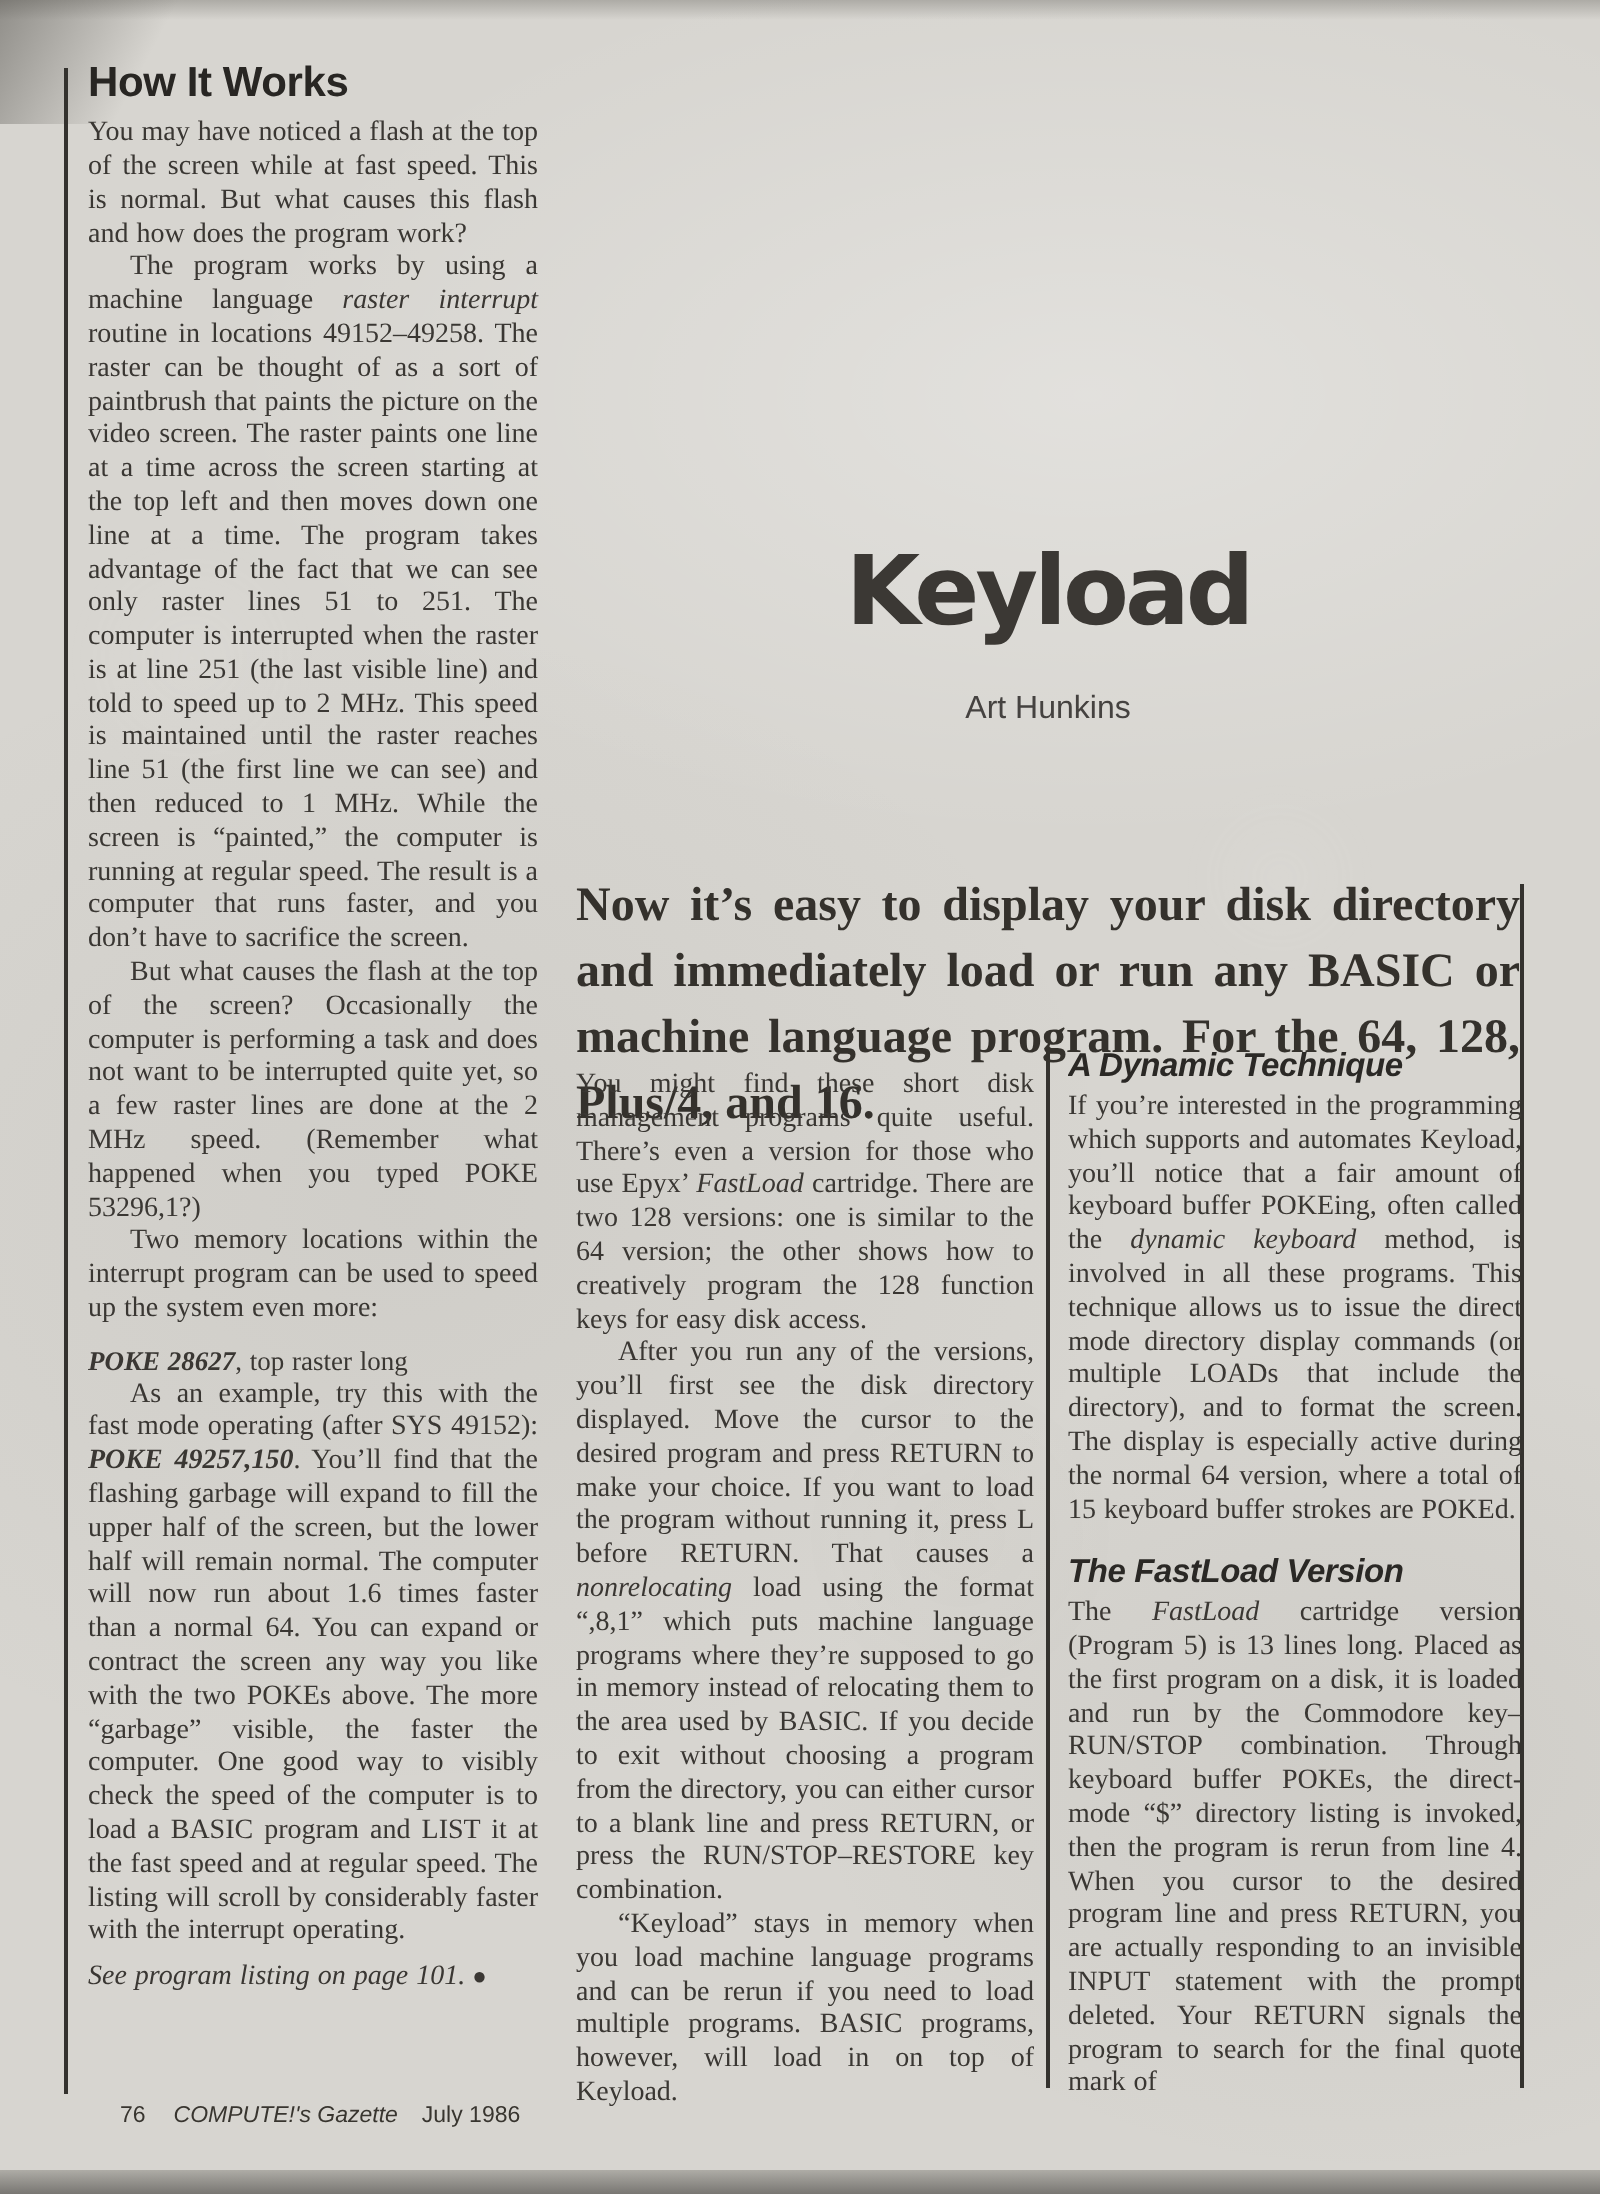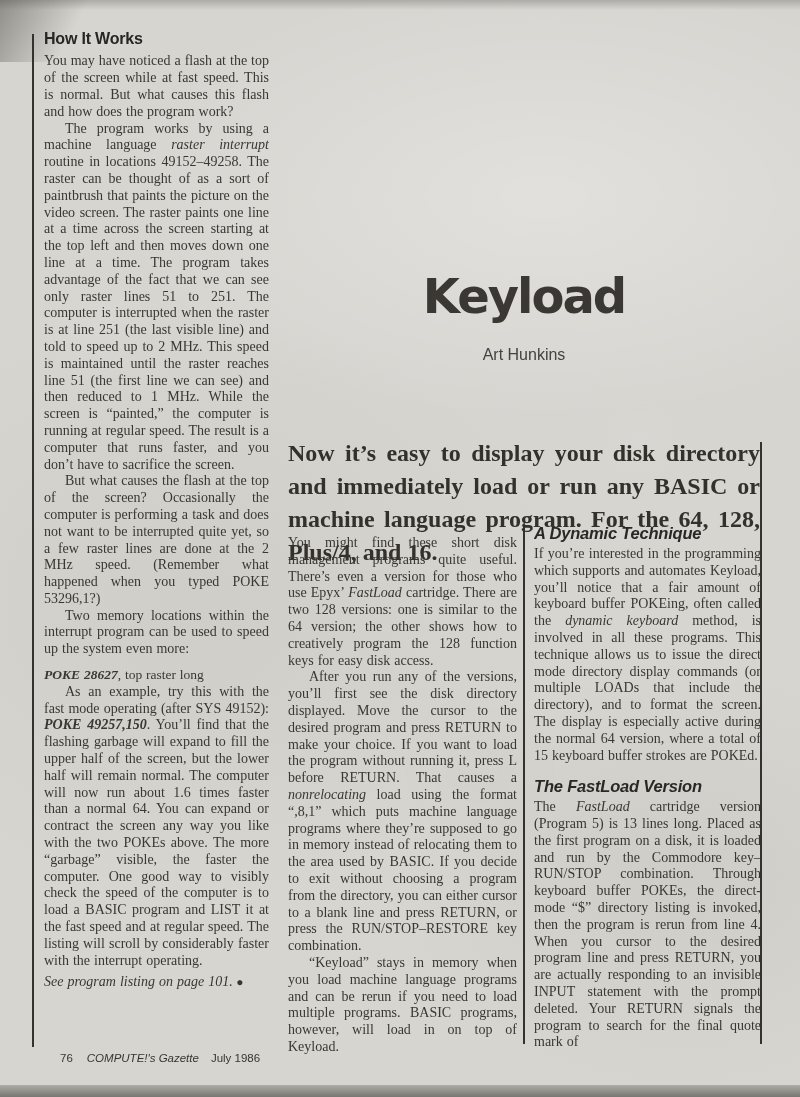--- a/index.html
+++ b/index.html
@@ -28,21 +28,21 @@
 
   .rule{position:absolute;width:2px;background:#34322e;}
   .rule-left{left:32px;top:34px;height:1013px;}
   .rule-mid{left:523px;top:526px;height:518px;}
   .rule-right{left:760px;top:442px;height:602px;}
 
   
   .sidebar{position:absolute;left:44px;top:30px;width:225px;}
   .sidebar h2{
     font-family:"Liberation Sans", sans-serif;font-weight:bold;
-    font-size:16px;line-height:1.15;margin:0 0 5px 0;color:#282623;letter-spacing:-.2px;
+    font-size:21px;line-height:1.15;margin:0 0 5px 0;color:#282623;letter-spacing:-.2px;
   }
 
   
   .para{margin:0;font-size:14px;line-height:16.8px;text-align:justify;
     hyphens:auto;-webkit-hyphens:auto;word-spacing:.5px;}
   .para.indent{text-indent:1.5em;}
   .para.poke{text-align:left;margin-top:7px;font-size:13.5px;}
   .para.poke-first{margin-top:9px;}
   .para.poke-last{margin-bottom:9px;}
   .para.listing-note{text-align:left;margin-top:5px;}

